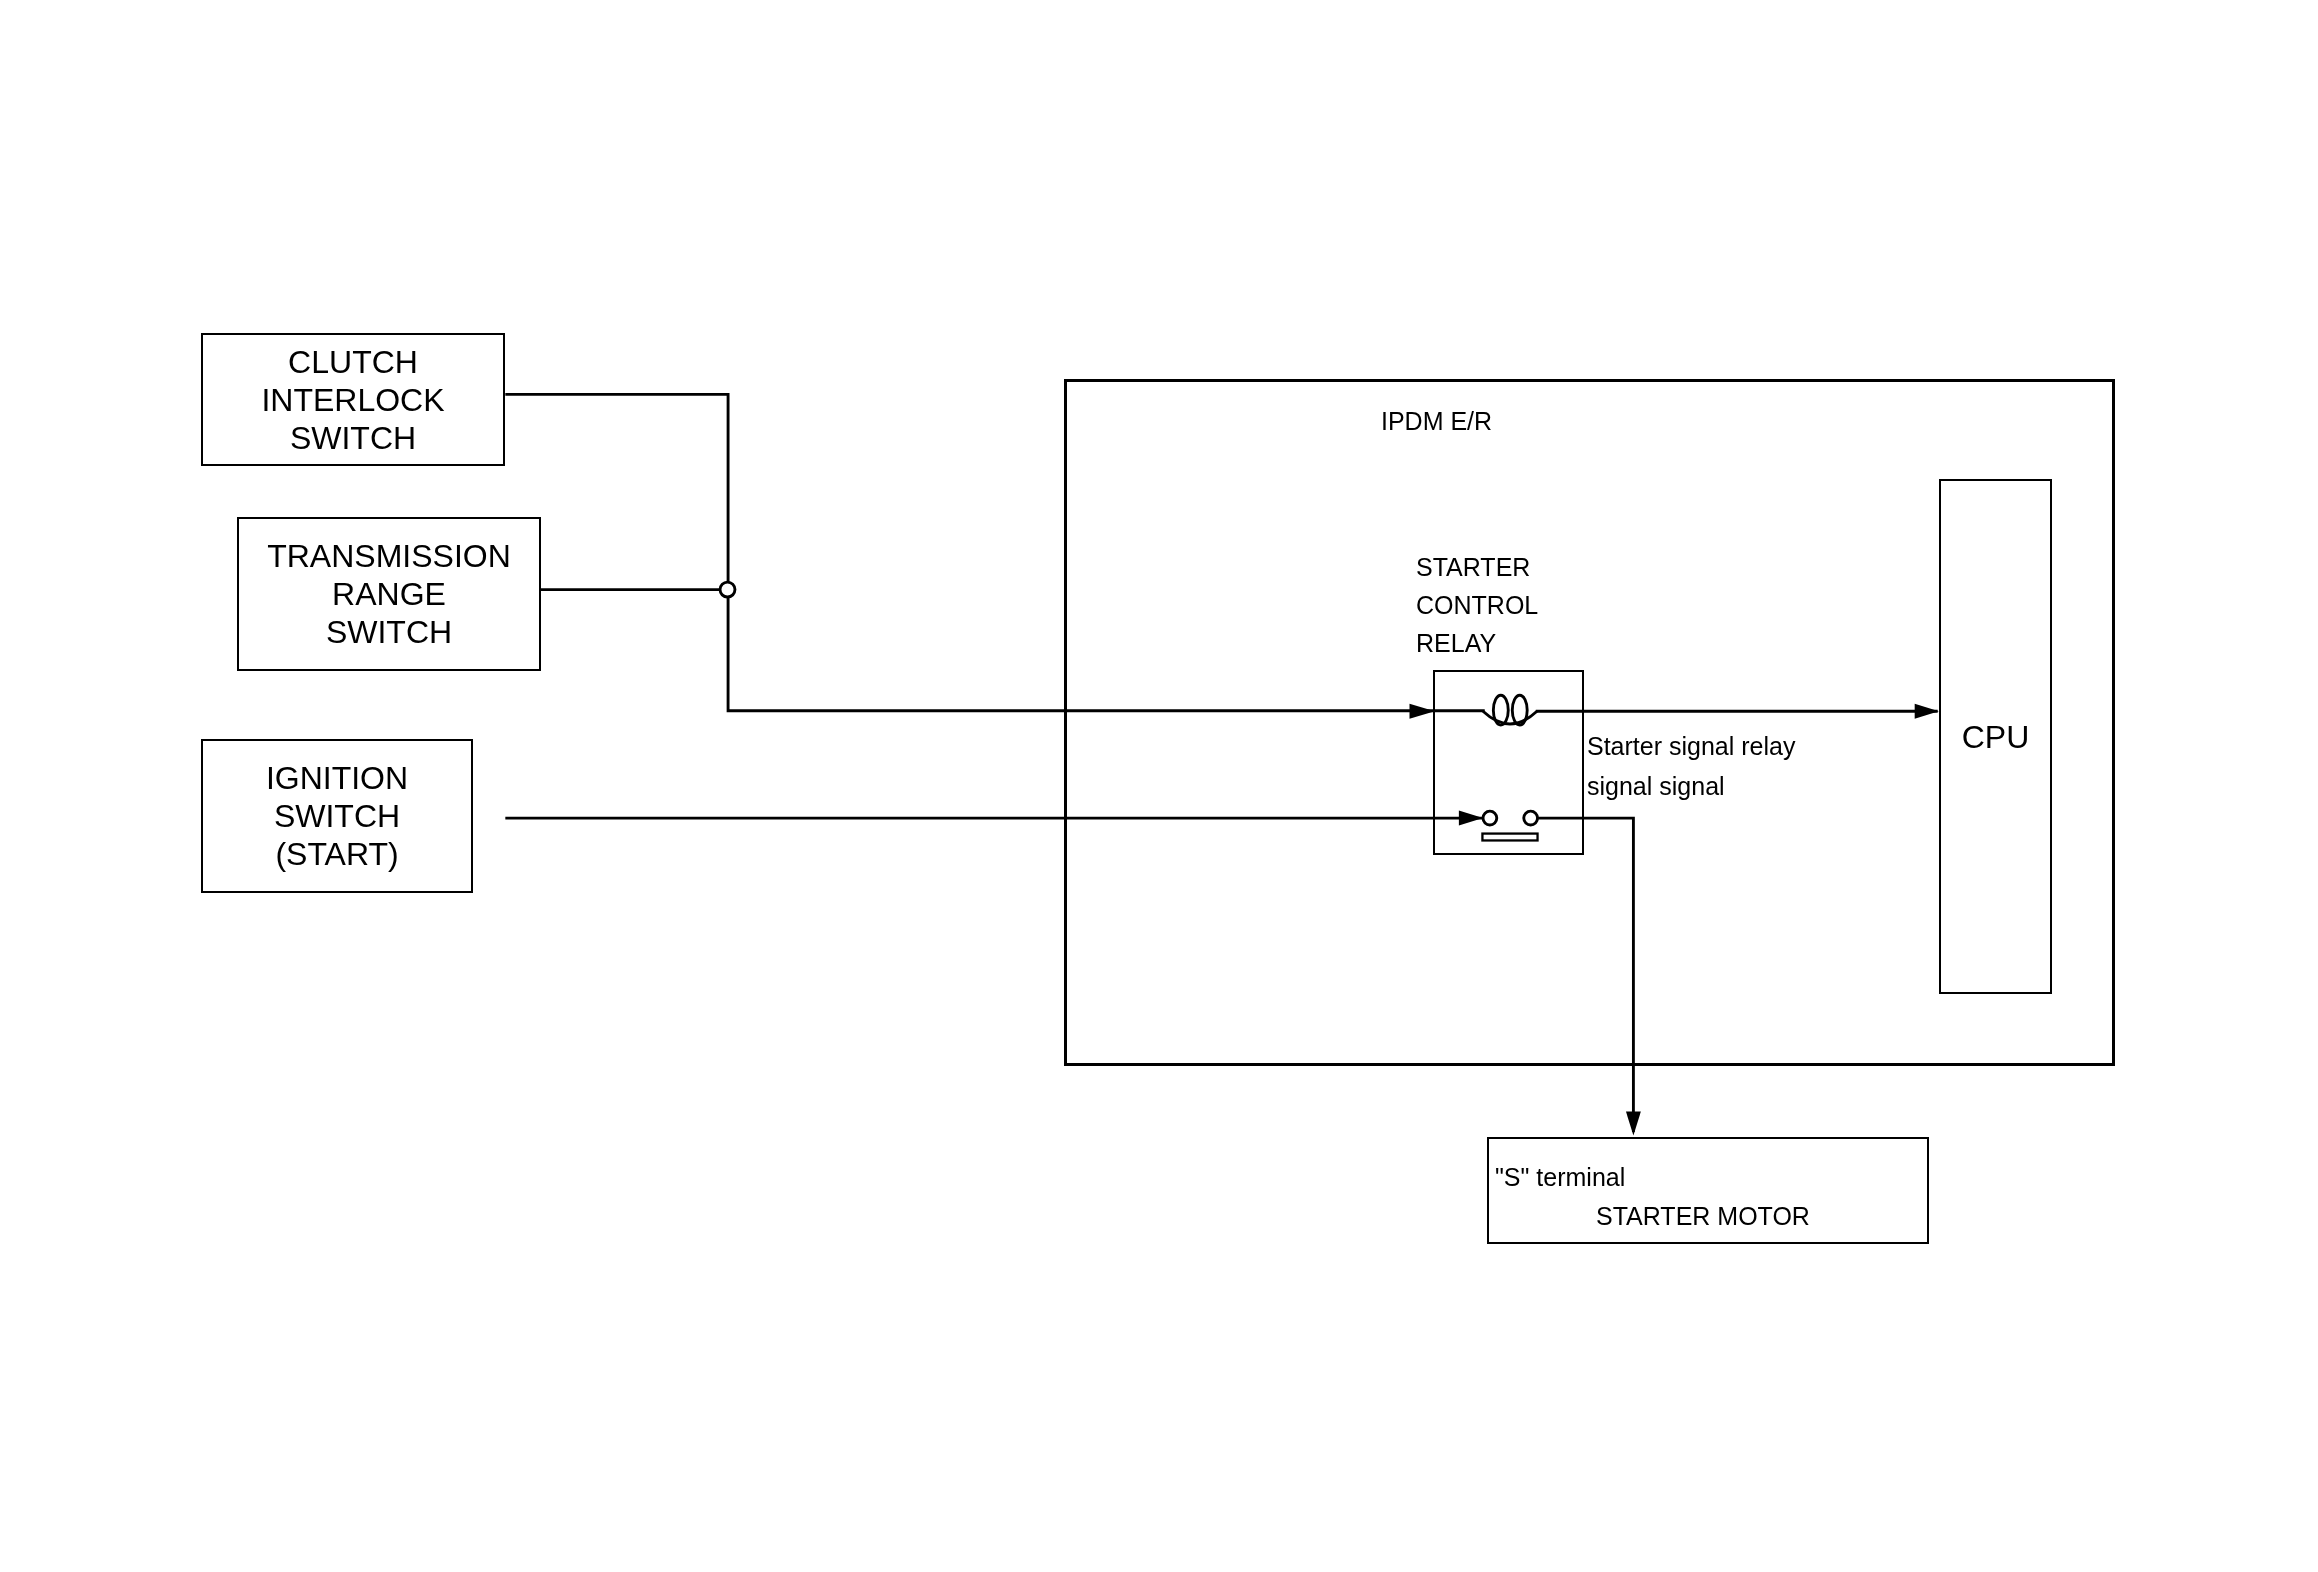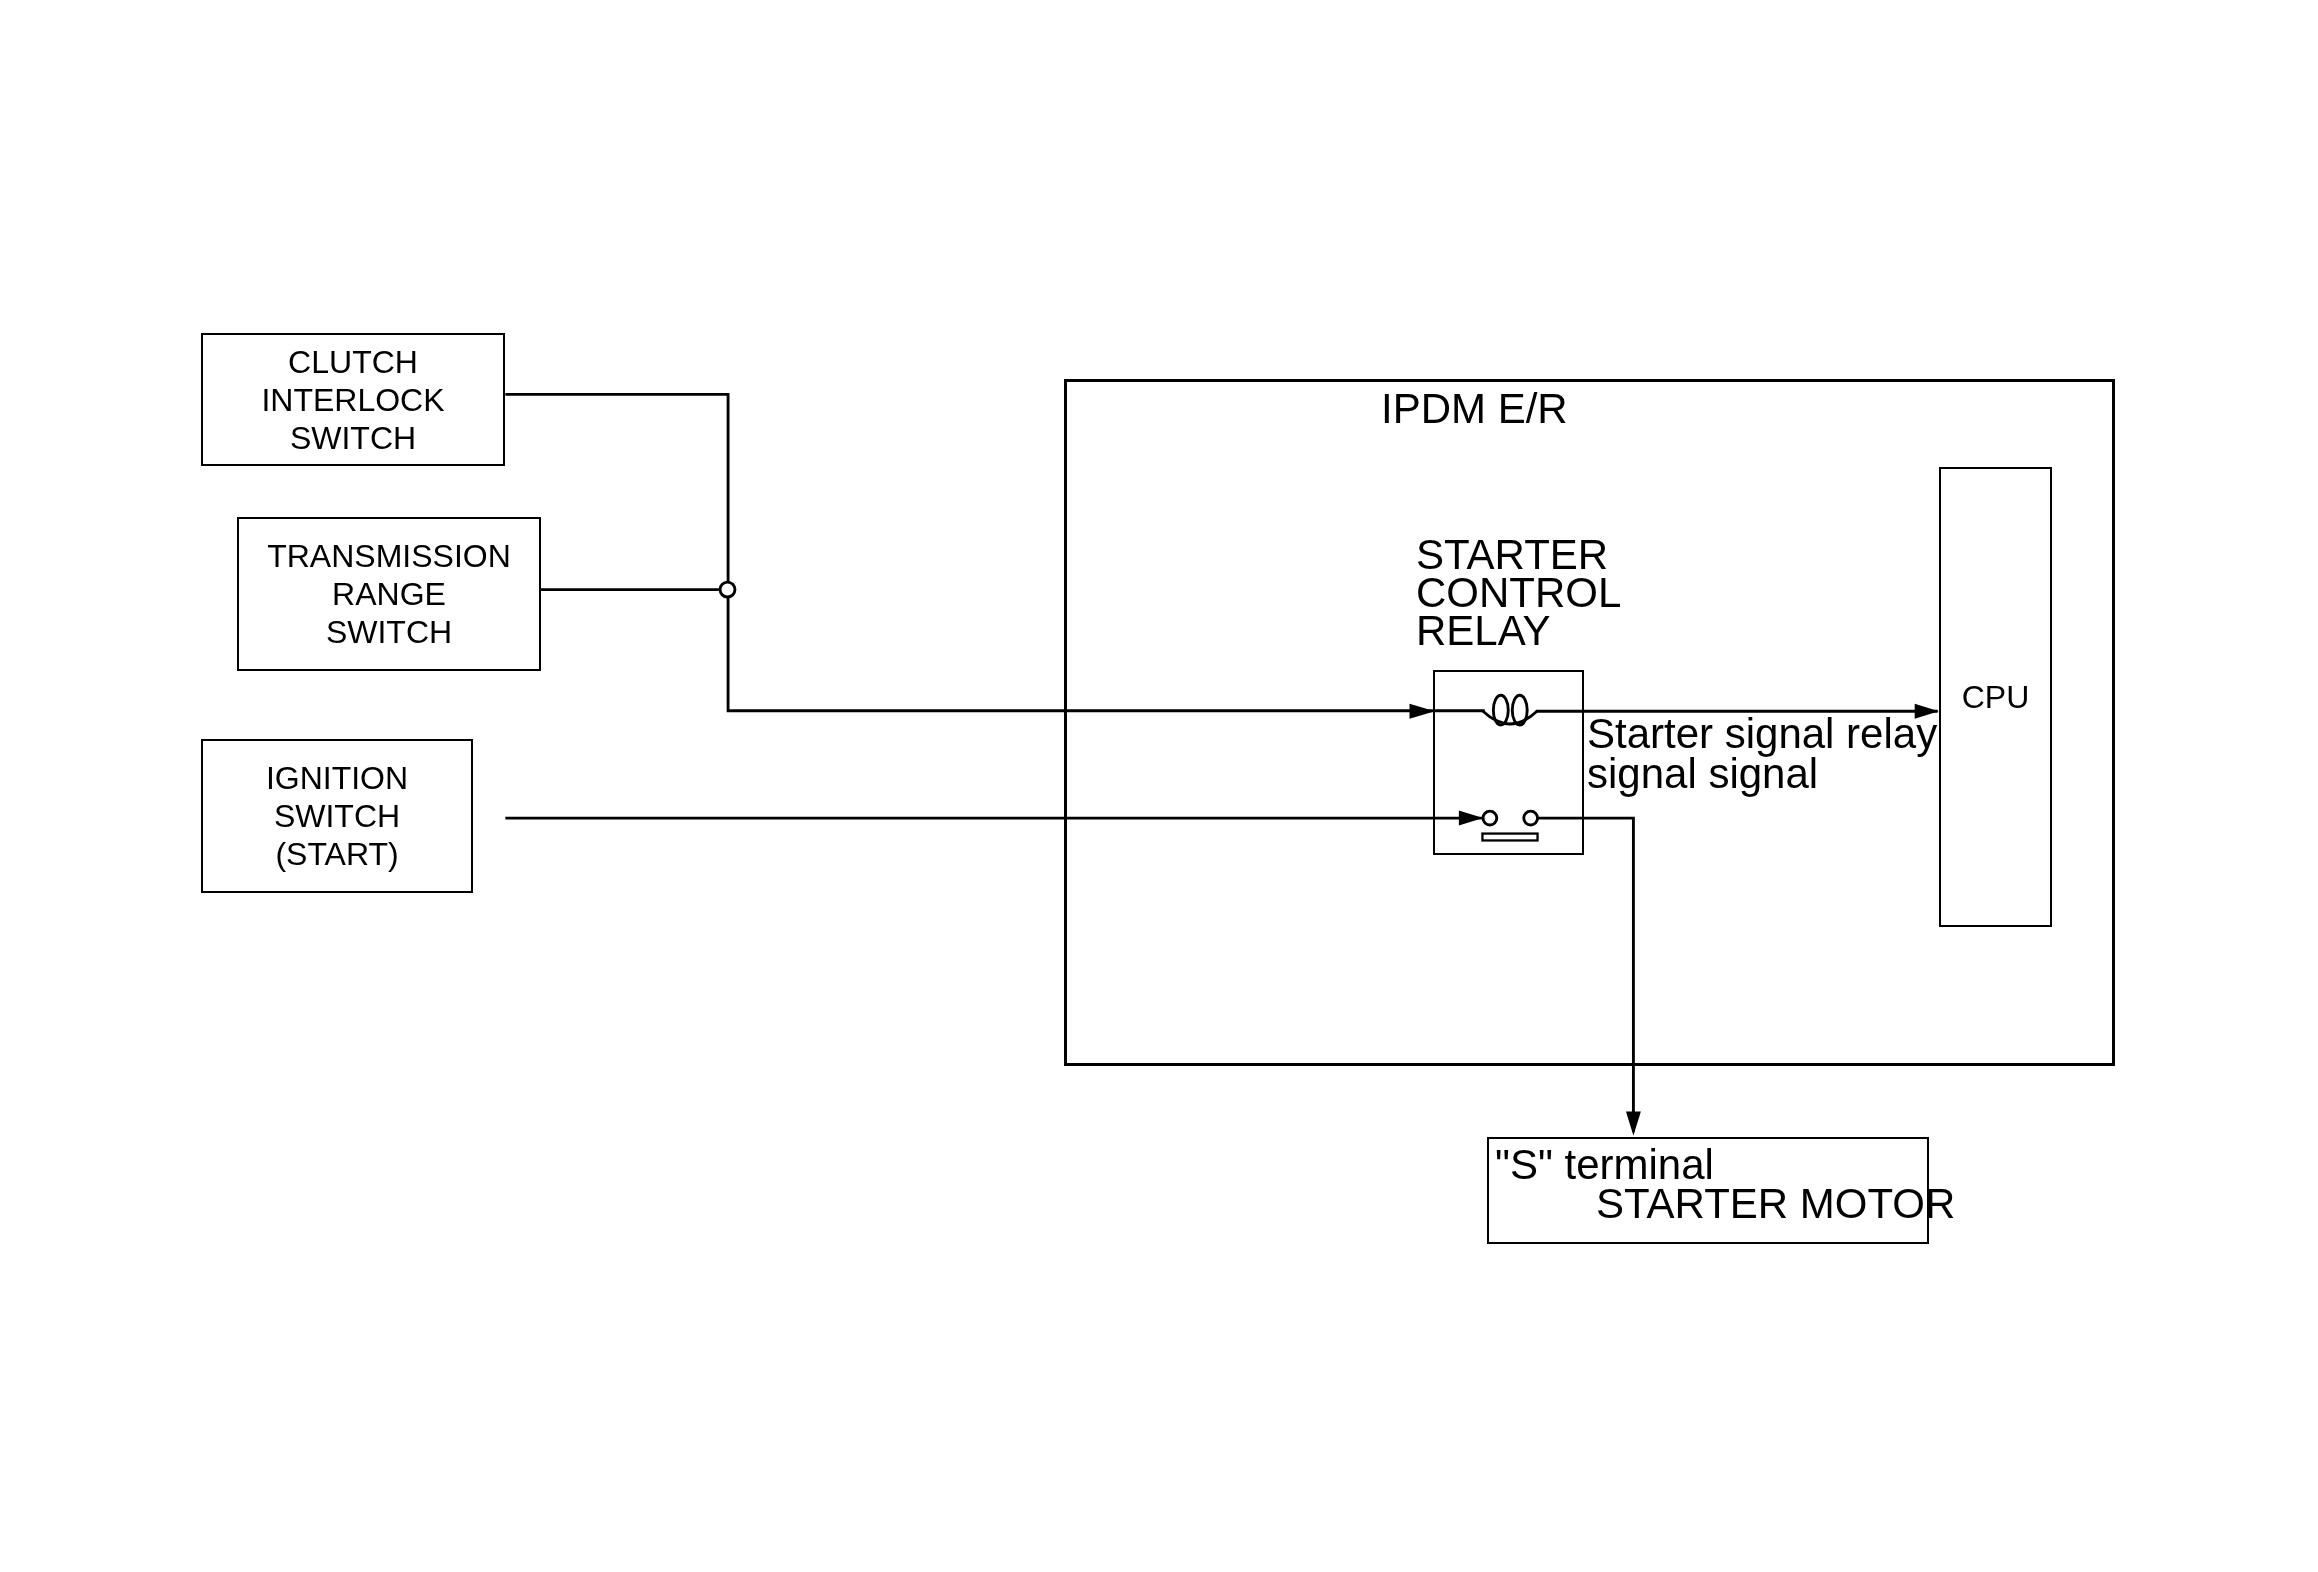--- a/index.html
+++ b/index.html
@@ -16,22 +16,23 @@
     box-sizing:border-box;
     display:flex;flex-direction:column;
     align-items:center;justify-content:center;
     text-align:center;
     font-size:32px;line-height:38px;
     background:#ffffff;
   }
   .box.plain{background:transparent;}
   .lbl{
     position:absolute;
-    font-size:42px;line-height:38px;
+    font-size:25px;line-height:38px;
     white-space:nowrap;
+    margin-top:12px;
   }
   #ipdm-box{border-width:3.4px;background:transparent;}
   #wire-layer{position:absolute;left:0;top:0;}
 </style>
 </head>
 <body>
 
 <div id="canvas">
 
   <svg id="wire-layer" width="2319" height="1573" viewBox="0 0 4039 2740">
@@ -88,21 +89,21 @@
   <div class="lbl" style="left:1381px;top:390px;">IPDM E/R</div>
 
   <div class="lbl" style="left:1416px;top:536px;width:184px;text-align:left;">
     <div>STARTER</div>
     <div>CONTROL</div>
     <div>RELAY</div>
   </div>
 
   <div class="box plain" style="left:1433px;top:670px;width:151px;height:185px;background:transparent;"></div>
 
-  <div class="box" style="left:1939px;top:467px;width:113px;height:460px;background:transparent;">
+  <div class="box" style="left:1939px;top:479px;width:113px;height:515px;background:transparent;">
     <div>CPU</div>
   </div>
 
   <div class="lbl" style="left:1587px;top:714px;line-height:40px;">
     <div>Starter signal relay</div>
     <div>signal signal</div>
   </div>
 
   <div class="box plain" style="left:1487px;top:1137px;width:442px;height:107px;background:#ffffff;"></div>
   <div class="lbl" style="left:1495px;top:1146px;">"S" terminal</div>

